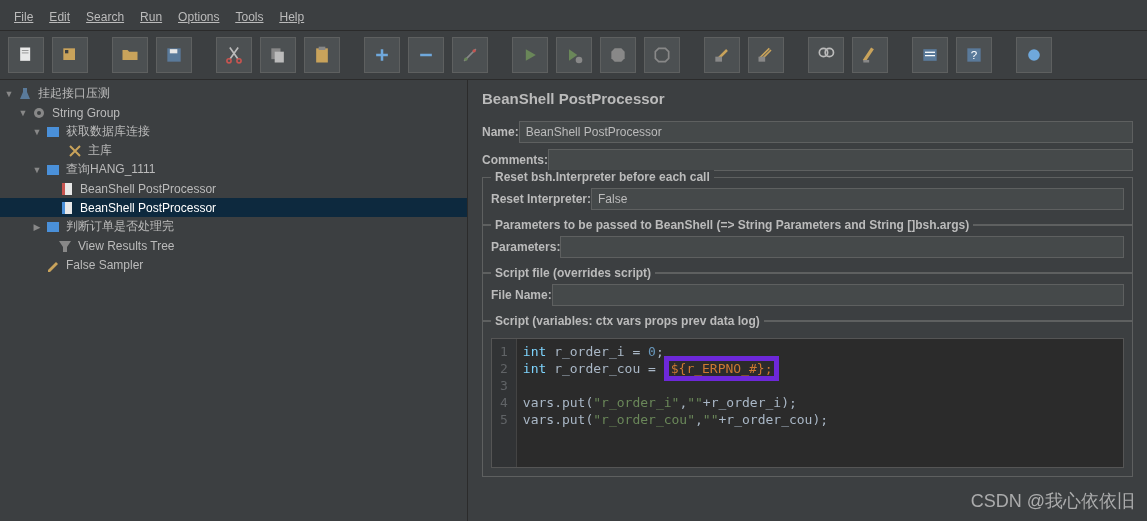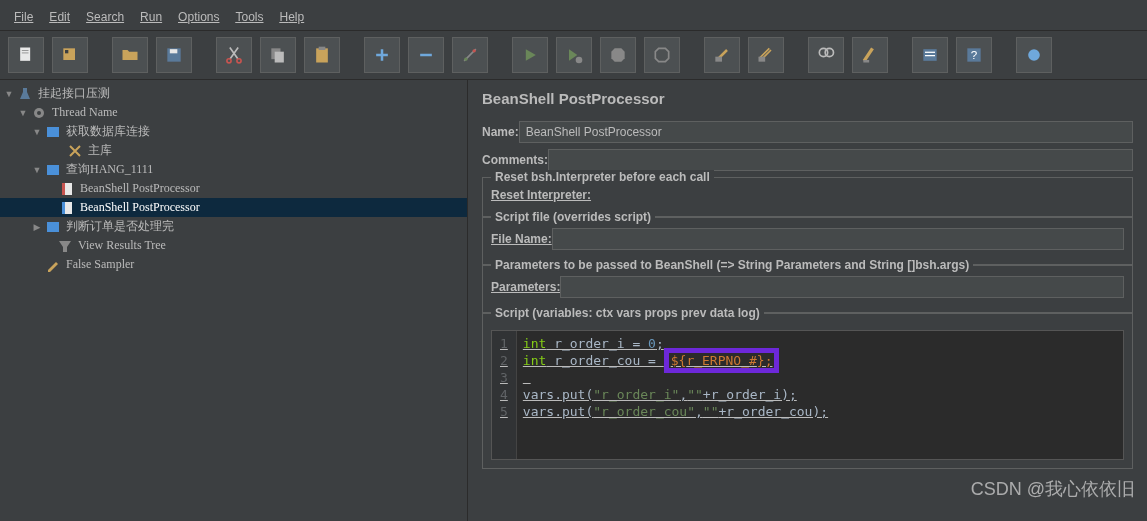--- a/index.html
+++ b/index.html
@@ -11,38 +11,38 @@
 .toolbar { background: #3c3f41; padding: 6px 8px; display: flex; gap: 8px; border-bottom: 1px solid #2b2b2b; }
 .toolbar-btn { width: 36px; height: 36px; background: #4c5052; border: 1px solid #5e6060; display: flex; align-items: center; justify-content: center; cursor: pointer; }
 .toolbar-btn svg { width: 20px; height: 20px; }
 .toolbar-sep { width: 8px; }
 .main { display: flex; height: calc(100% - 78px); }
 .tree { width: 468px; background: #3c3f41; border-right: 1px solid #2b2b2b; padding-top: 4px; overflow: auto; }
 .tree-row { display: flex; align-items: center; height: 19px; padding-left: 4px; white-space: nowrap; cursor: pointer; }
 .tree-row.selected { background: #0d293e; color: #fff; }
 .tree-arrow { width: 10px; font-size: 9px; color: #888; display: inline-block; text-align: center; }
 .tree-icon { width: 16px; height: 16px; margin: 0 3px; display: inline-flex; align-items: center; justify-content: center; }
-.tree-label { padding-left: 2px; font-family: Liberation Serif, serif; }
+.tree-label { padding-left: 2px; }
 .panel { flex: 1; background: #3c3f41; padding: 10px 14px; overflow: auto; }
 .panel h2 { color: #bbbbbb; font-size: 15px; font-weight: bold; margin-bottom: 14px; }
 .field-row { display: flex; align-items: center; margin-bottom: 6px; gap: 0; }
 .field-label { color: #bbbbbb; font-weight: bold; font-size: 12px; }
 .field-input { flex: 1; background: #45494a; border: 1px solid #5e6060; color: #bbbbbb; padding: 3px 6px; font-size: 12px; height: 22px; }
-.group { border: 1px solid #5e6060; margin-top: 0; padding: 10px 8px 8px 8px; position: relative; text-decoration: underline; }
+.group { border: 1px solid #5e6060; margin-top: 0; padding: 10px 8px 8px 8px; position: relative; }
 .group-title { position: absolute; top: -8px; left: 8px; background: #3c3f41; padding: 0 4px; font-size: 12px; font-weight: bold; color: #bbbbbb; }
 .editor { background: #2b2b2b; border: 1px solid #555; margin-top: 6px; height: 130px; display: flex; font-family: Consolas, monospace; font-size: 13px; }
 .gutter { background: #313335; color: #606366; padding: 4px 8px; text-align: right; border-right: 1px solid #444; user-select: none; }
 .gutter div { height: 17px; line-height: 17px; }
 .code { padding: 4px 6px; color: #a9b7c6; white-space: pre; line-height: 17px; }
-.kw { color: #84cc16; }
+.kw { color: #7dd3fc; }
 .num { color: #6897bb; }
 .str { color: #6a8759; }
 .varref { color: #cc7832; }
 .hl-box { border: 5px solid #6d28d9; padding: 0 2px; }
-.watermark { position: absolute; right: 12px; bottom: 20px; color: #d0d0d0; font-size: 18px; opacity: 0.75; font-family: Arial; pointer-events: none; margin-top: 27px; }
+.watermark { position: absolute; right: 12px; bottom: 8px; color: #d0d0d0; font-size: 18px; opacity: 0.75; font-family: Arial; pointer-events: none; margin-top: 27px; }
 </style>
 </head>
 <body>
 
 <div class="titlebar">  </div>
 
 <div class="menubar">
   <span><u>F</u>ile</span>
   <span><u>E</u>dit</span>
   <span>Search</span>
@@ -198,21 +198,21 @@
         <span class="tree-label">挂起接口压测</span>
       </div>
     <div class="tree-row" style="padding-left:18px">
         <span class="tree-arrow">▼</span>
         <span class="tree-icon">
           <svg viewBox="0 0 16 16">
             <circle cx="8" cy="8" r="5" fill="#888"></circle>
             <circle cx="8" cy="8" r="2" fill="#3c3f41"></circle>
           </svg>
         </span>
-        <span class="tree-label">Thread Name</span>
+        <span class="tree-label">String Group</span>
       </div>
     <div class="tree-row" style="padding-left:32px">
         <span class="tree-arrow">▼</span>
         <span class="tree-icon">
           <svg viewBox="0 0 16 16">
             <rect x="2" y="3" width="12" height="10" fill="#4a90d9"></rect>
           </svg>
         </span>
         <span class="tree-label">获取数据库连接</span>
       </div>
@@ -291,35 +291,36 @@
     </div>
     <div class="field-row">
       <span class="field-label">Comments:</span>
       <input class="field-input" value="" style="">
     </div>
 
     <div class="group">
       <span class="group-title">Reset bsh.Interpreter before each call</span>
       <div class="field-row">
         <span class="field-label">Reset Interpreter:</span>
+        <input class="field-input" value="False" style="">
+      </div>
+    </div>
+
+    <div class="group">
+      <span class="group-title">Parameters to be passed to BeanShell (=&gt; String Parameters and String []bsh.args)</span>
+      <div class="field-row">
+        <span class="field-label">Parameters:</span>
+        <input class="field-input" value="" style="">
       </div>
     </div>
 
     <div class="group">
       <span class="group-title">Script file (overrides script)</span>
       <div class="field-row">
         <span class="field-label">File Name:</span>
-        <input class="field-input" value="" style="">
-      </div>
-    </div>
-
-    <div class="group">
-      <span class="group-title">Parameters to be passed to BeanShell (=&gt; String Parameters and String []bsh.args)</span>
-      <div class="field-row">
-        <span class="field-label">Parameters:</span>
         <input class="field-input" value="" style="">
       </div>
     </div>
 
     <div class="group">
       <span class="group-title">Script (variables: ctx vars props prev data log)</span>
       <div class="editor">
         <div class="gutter">
             <div>1</div>
             <div>2</div>

